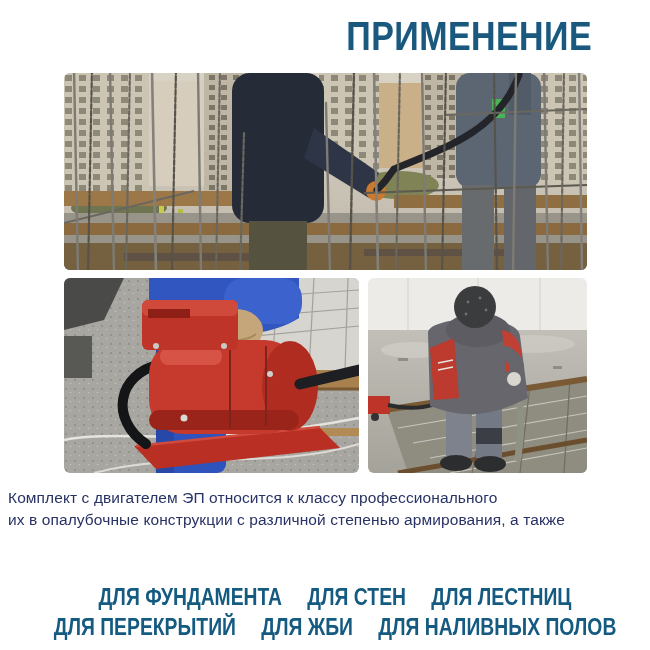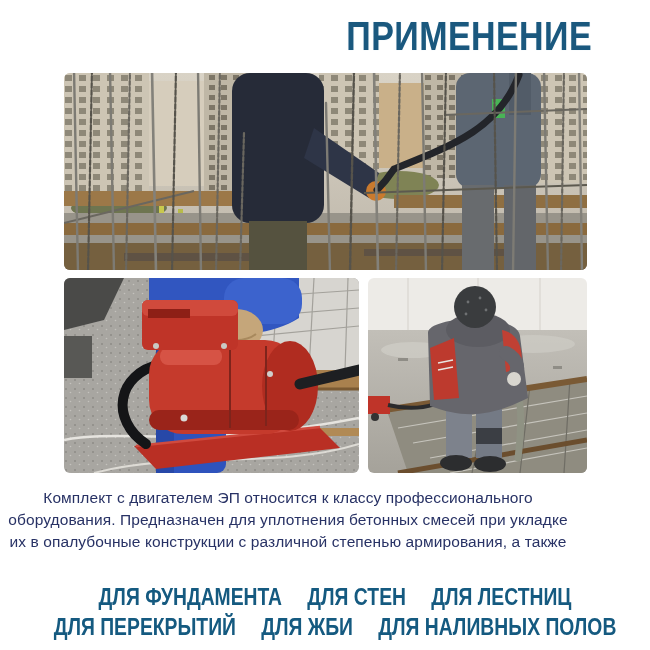--- a/index.html
+++ b/index.html
@@ -13,21 +13,21 @@
          text-shadow:0 0 1px rgba(125,175,205,.35);}
 
   
   .photo{position:absolute;border-radius:6px;overflow:hidden;}
   .photo svg{display:block;width:100%;height:100%;}
   .photo-top{left:64px;top:73px;width:523px;height:197px;}
   .photo-bl{left:64px;top:278px;width:295px;height:195px;}
   .photo-br{left:368px;top:278px;width:219px;height:195px;}
 
   
-  .paragraph{position:absolute;left:8px;top:487px;width:560px;text-align:center;
+  .paragraph{position:absolute;left:8px;top:487px;width:560px;
              color:var(--c-paragraph,#283265);font-size:15.5px;line-height:22px;
              letter-spacing:.1px;}
   .paragraph .line{white-space:nowrap;}
 
   
   .apps-row{position:absolute;left:0;width:650px;display:flex;justify-content:center;
             align-items:center;white-space:nowrap;color:var(--c-labels,#155a80);
             font-weight:700;font-size:23px;line-height:1;
             transform:translateX(10px) scaleX(.84);transform-origin:50% 50%;}
   .apps-row-1{top:586px;gap:30px;}
@@ -244,21 +244,20 @@
       <circle cx="107" cy="29" r="21" fill="#3a3c3e"></circle>
       <circle cx="100" cy="24" r="1.4" fill="#6f7173"></circle>
         <circle cx="112" cy="20" r="1.4" fill="#6f7173"></circle>
       <circle cx="118" cy="32" r="1.4" fill="#6f7173"></circle>
         <circle cx="98" cy="36" r="1.4" fill="#6f7173"></circle>
     </svg>
   </div>
 
   <div class="paragraph">
     <div class="line">Комплект с двигателем ЭП относится к классу профессионального</div>
-    <div class="line">оборудования. Предназначен для уплотнения бетонных смесей при укладке</div>
     <div class="line">их в опалубочные конструкции с различной степенью армирования, а также</div>
   </div>
 
   <div class="apps-row apps-row-1">
     <span>ДЛЯ ФУНДАМЕНТА</span>
     <span>ДЛЯ СТЕН</span>
     <span>ДЛЯ ЛЕСТНИЦ</span>
   </div>
   <div class="apps-row apps-row-2">
     <span>ДЛЯ ПЕРЕКРЫТИЙ</span>

